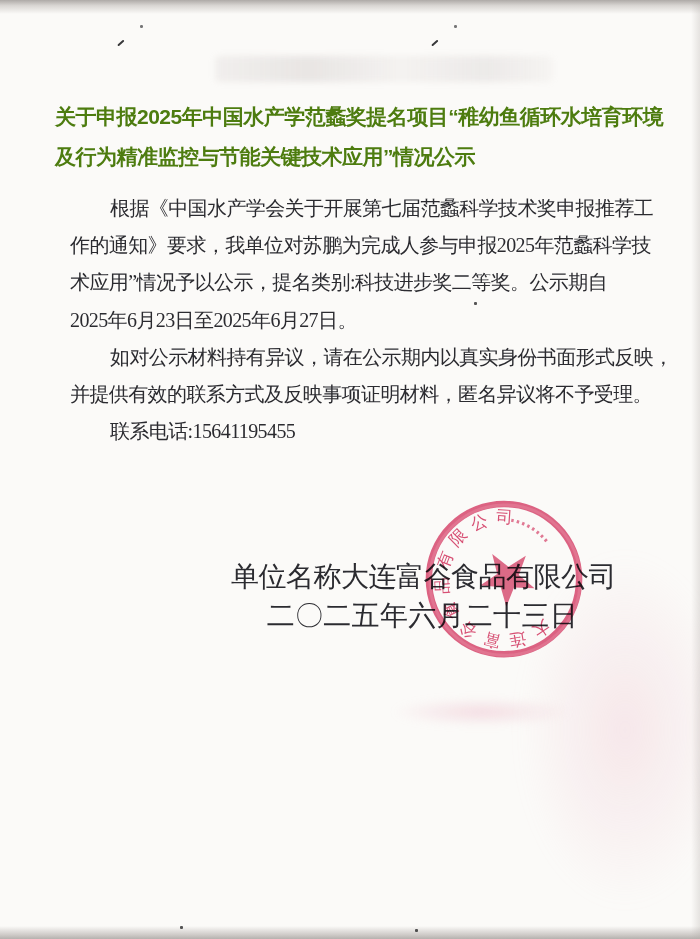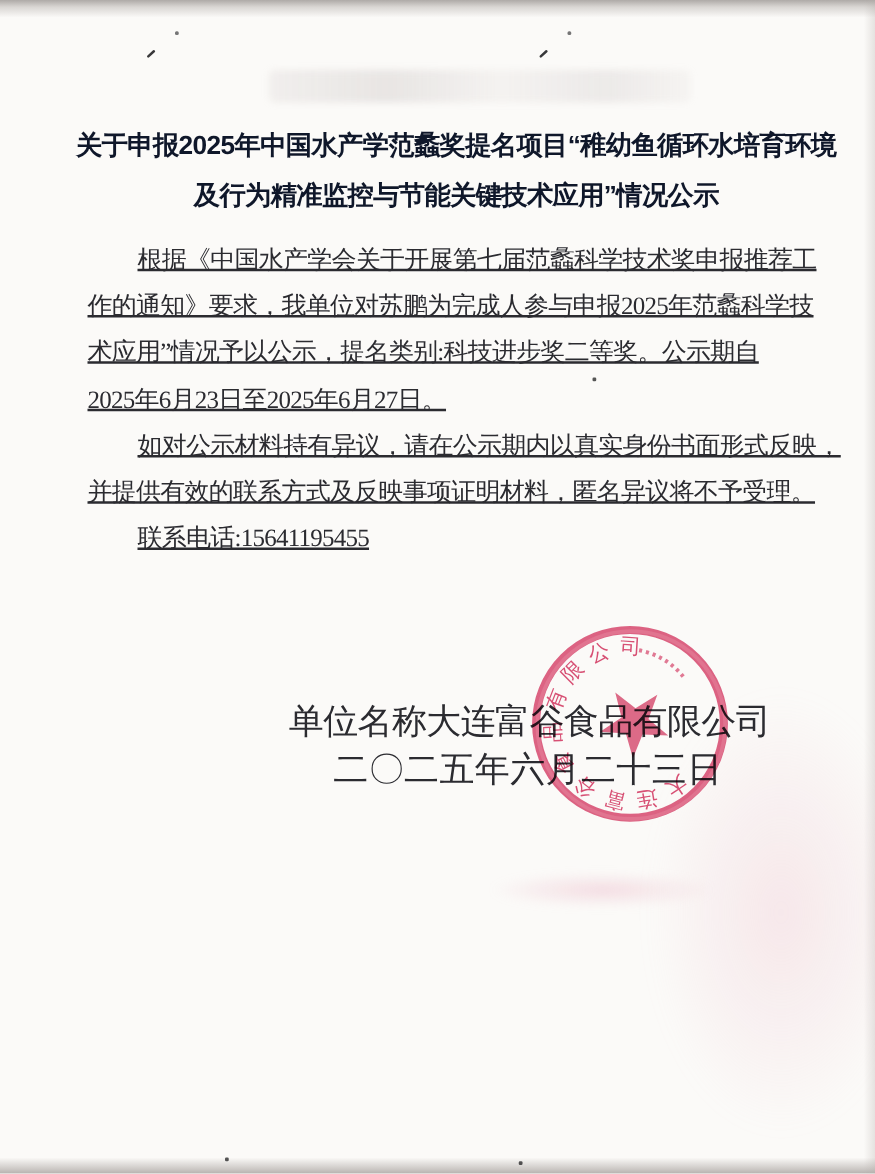--- a/index.html
+++ b/index.html
@@ -24,25 +24,25 @@
   .pink-wash-right{position:absolute;right:-30px;top:555px;width:210px;height:350px;
     background:radial-gradient(closest-side,rgba(236,188,201,.30),rgba(236,188,201,0));filter:blur(9px);}
   .pink-smudge{position:absolute;left:392px;top:698px;width:180px;height:28px;
     background:radial-gradient(closest-side,rgba(232,172,190,.38),rgba(232,172,190,0));filter:blur(4px);}
   
   .speck{position:absolute;background:#1d1d1f;border-radius:1px;}
   .speck.dot{width:3px;height:3px;opacity:.75;}
   .speck.slash{width:8px;height:2.4px;transform:rotate(-42deg);opacity:.88;}
   .speck.tiny{width:2.5px;height:2.5px;opacity:.6;border-radius:50%;}
   
-  .doc-title{position:absolute;left:55px;top:97px;width:620px;text-align:center;
+  .doc-title{position:absolute;left:55px;top:97px;width:620px;
     font-family:"Liberation Sans",sans-serif;font-weight:700;
-    font-size:21px;line-height:39.5px;color:#0f172a;letter-spacing:-0.5px;}
+    font-size:21px;line-height:39.5px;color:#4d7c0f;letter-spacing:-0.5px;}
   .doc-body{position:absolute;left:70px;top:190px;width:582px;
-    font-size:20px;line-height:37.2px;color:#2b2b30;letter-spacing:-0.6px;text-decoration:underline;}
+    font-size:20px;line-height:37.2px;color:#2b2b30;letter-spacing:-0.6px;}
   .doc-body .line{white-space:nowrap;}
   .doc-body .indent{padding-left:40px;}
   .sig-org{position:absolute;right:84px;top:558px;font-size:28px;color:#2b2b30;letter-spacing:-0.5px;white-space:nowrap;}
   .sig-date{position:absolute;right:122px;top:597px;font-size:28px;color:#2b2b30;letter-spacing:0.3px;white-space:nowrap;}
   
   .seal{position:absolute;left:419px;top:500px;width:170px;height:170px;
     mix-blend-mode:multiply;filter:blur(.4px);opacity:.93;}
   .seal text{font-family:"Liberation Serif",serif;font-size:17px;letter-spacing:7px;
     fill:#d5335f;fill-opacity:.92;}
 </style>

